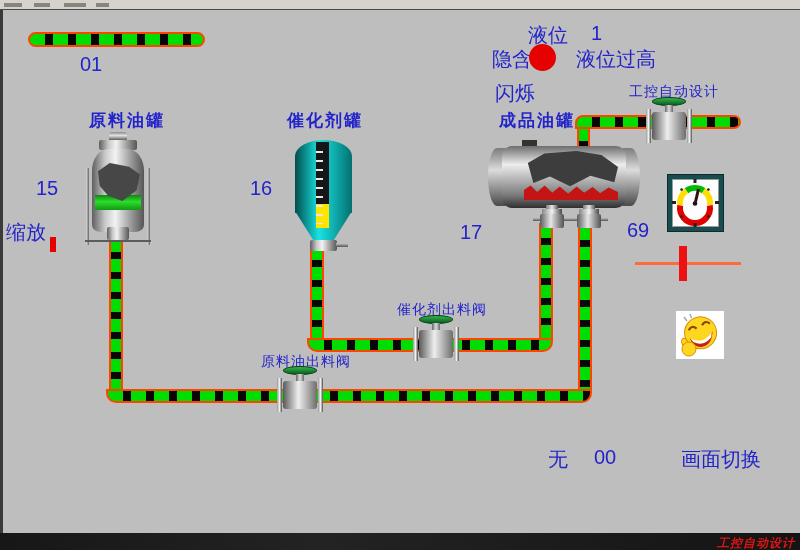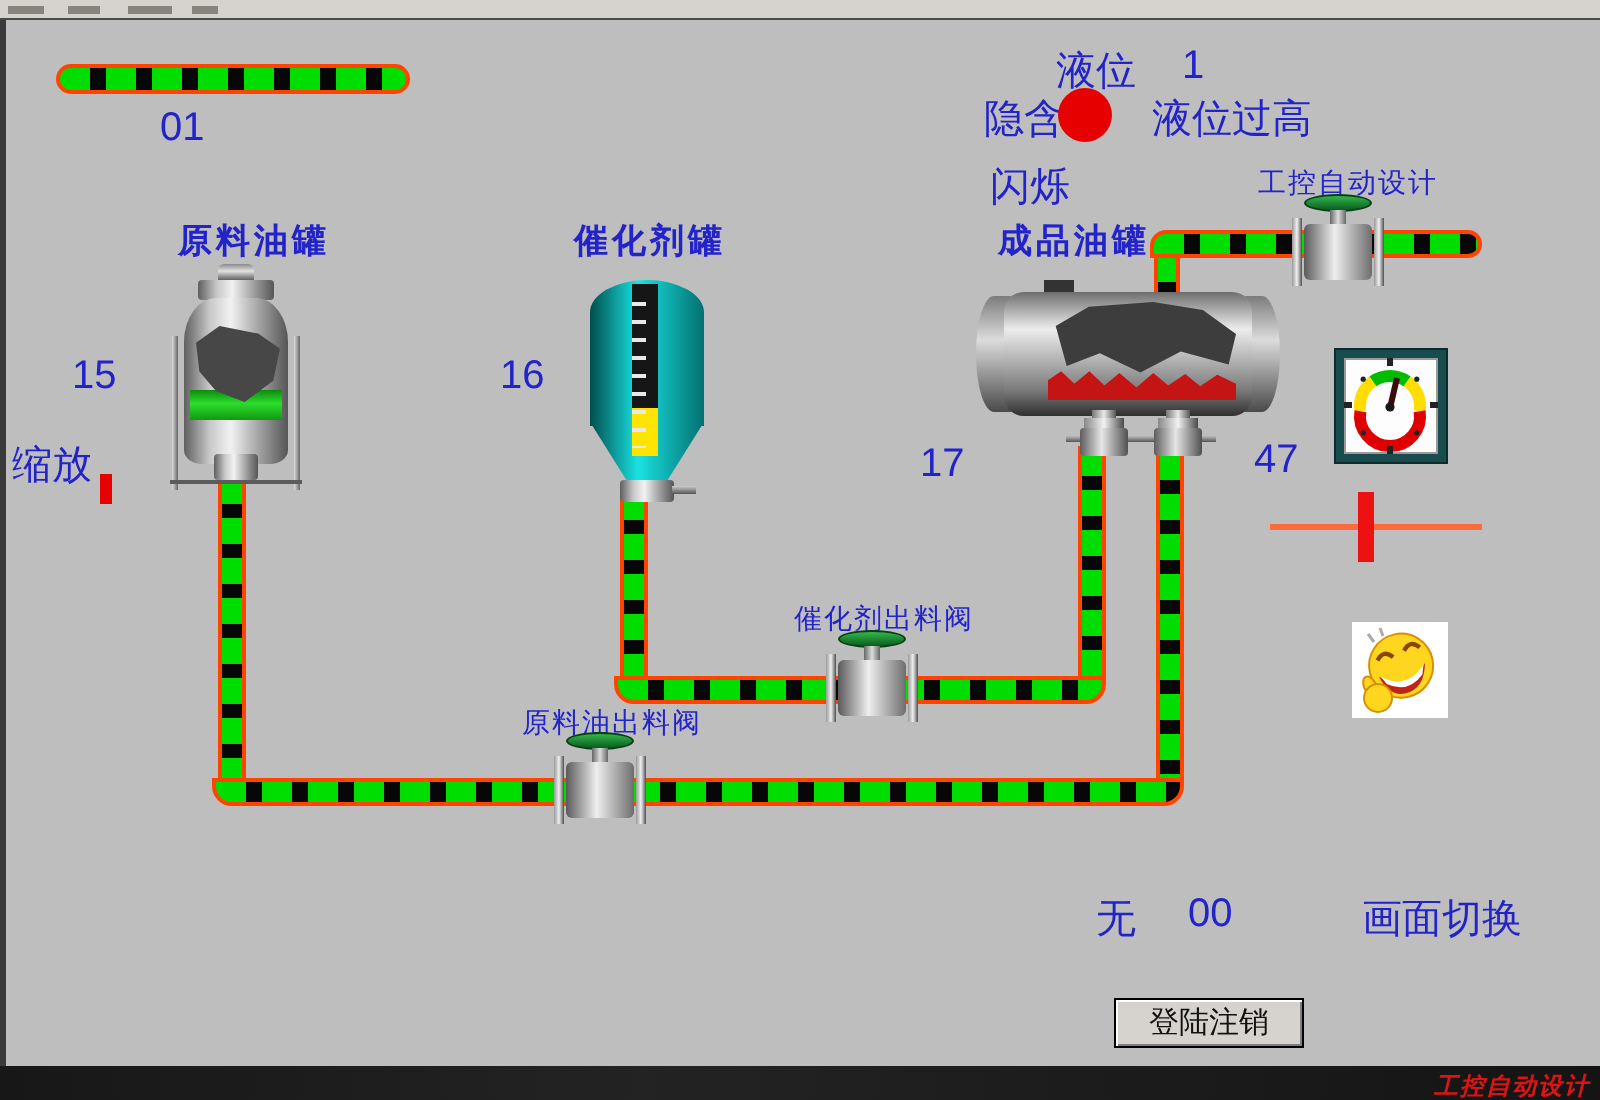--- a/index.html
+++ b/index.html
@@ -79,21 +79,21 @@
   <div class="blue" style="left:495px;top:80px;">闪烁</div>
 
   <div class="blue big" style="left:89px;top:109px;">原料油罐</div>
   <div class="blue big" style="left:287px;top:109px;">催化剂罐</div>
   <div class="blue big" style="left:499px;top:109px;">成品油罐</div>
   <div class="blue" style="left:36px;top:177px;">15</div>
   <div class="blue" style="left:250px;top:177px;">16</div>
   <div class="blue" style="left:460px;top:177px;margin-top:44px;">17</div>
   <div class="blue" style="left:6px;top:219px;">缩放</div>
   <div class="abs" style="left:50px;top:237px;width:6px;height:15px;background:#e60000;"></div>
-  <div class="blue" style="left:627px;top:219px;">47</div>
+  <div class="blue" style="left:627px;top:219px;">69</div>
 
   <div class="pipe v" style="left:109px;top:237px;width:14px;height:155px;"></div>
   <div class="pipe v" style="left:578px;top:225px;width:14px;height:168px;"></div>
   <div class="pipe h" style="left:106px;top:389px;width:486px;height:14px;border-radius:0 0 10px 10px;"></div>
   <div class="pipe v" style="left:310px;top:245px;width:14px;height:97px;"></div>
   <div class="pipe v" style="left:539px;top:223px;width:14px;height:119px;"></div>
   <div class="pipe h" style="left:307px;top:338px;width:246px;height:14px;border-radius:0 0 10px 10px;"></div>
   <div class="pipe v" style="left:577px;top:126px;width:13px;height:28px;"></div>
   <div class="pipe h" style="left:575px;top:115px;width:166px;height:14px;border-radius:8px 7px 7px 0;"></div>
 
@@ -202,19 +202,18 @@
         <path d="M14 25.5 q11 9 22 -1.5 l-1.5 4.5 q-9 8 -18.5 1 z" fill="#ffffff"></path>
       </g>
       <ellipse cx="9" cy="32" rx="3" ry="5" fill="#ffd61f" stroke="#d89000" transform="rotate(-25 9 32)"></ellipse>
       <circle cx="13" cy="38" r="7" fill="#ffd61f" stroke="#d89000"></circle>
     </svg>
   </div>
 
   <div class="blue" style="left:548px;top:446px;">无</div>
   <div class="blue" style="left:594px;top:446px;">00</div>
   <div class="blue" style="left:681px;top:446px;">画面切换</div>
-  <div class="button3d">登陆注销</div>
 
   <div class="bottom-strip">
     <span class="credit">工控自动设计</span>
   </div>
 
 </div>
 
 </body></html>

